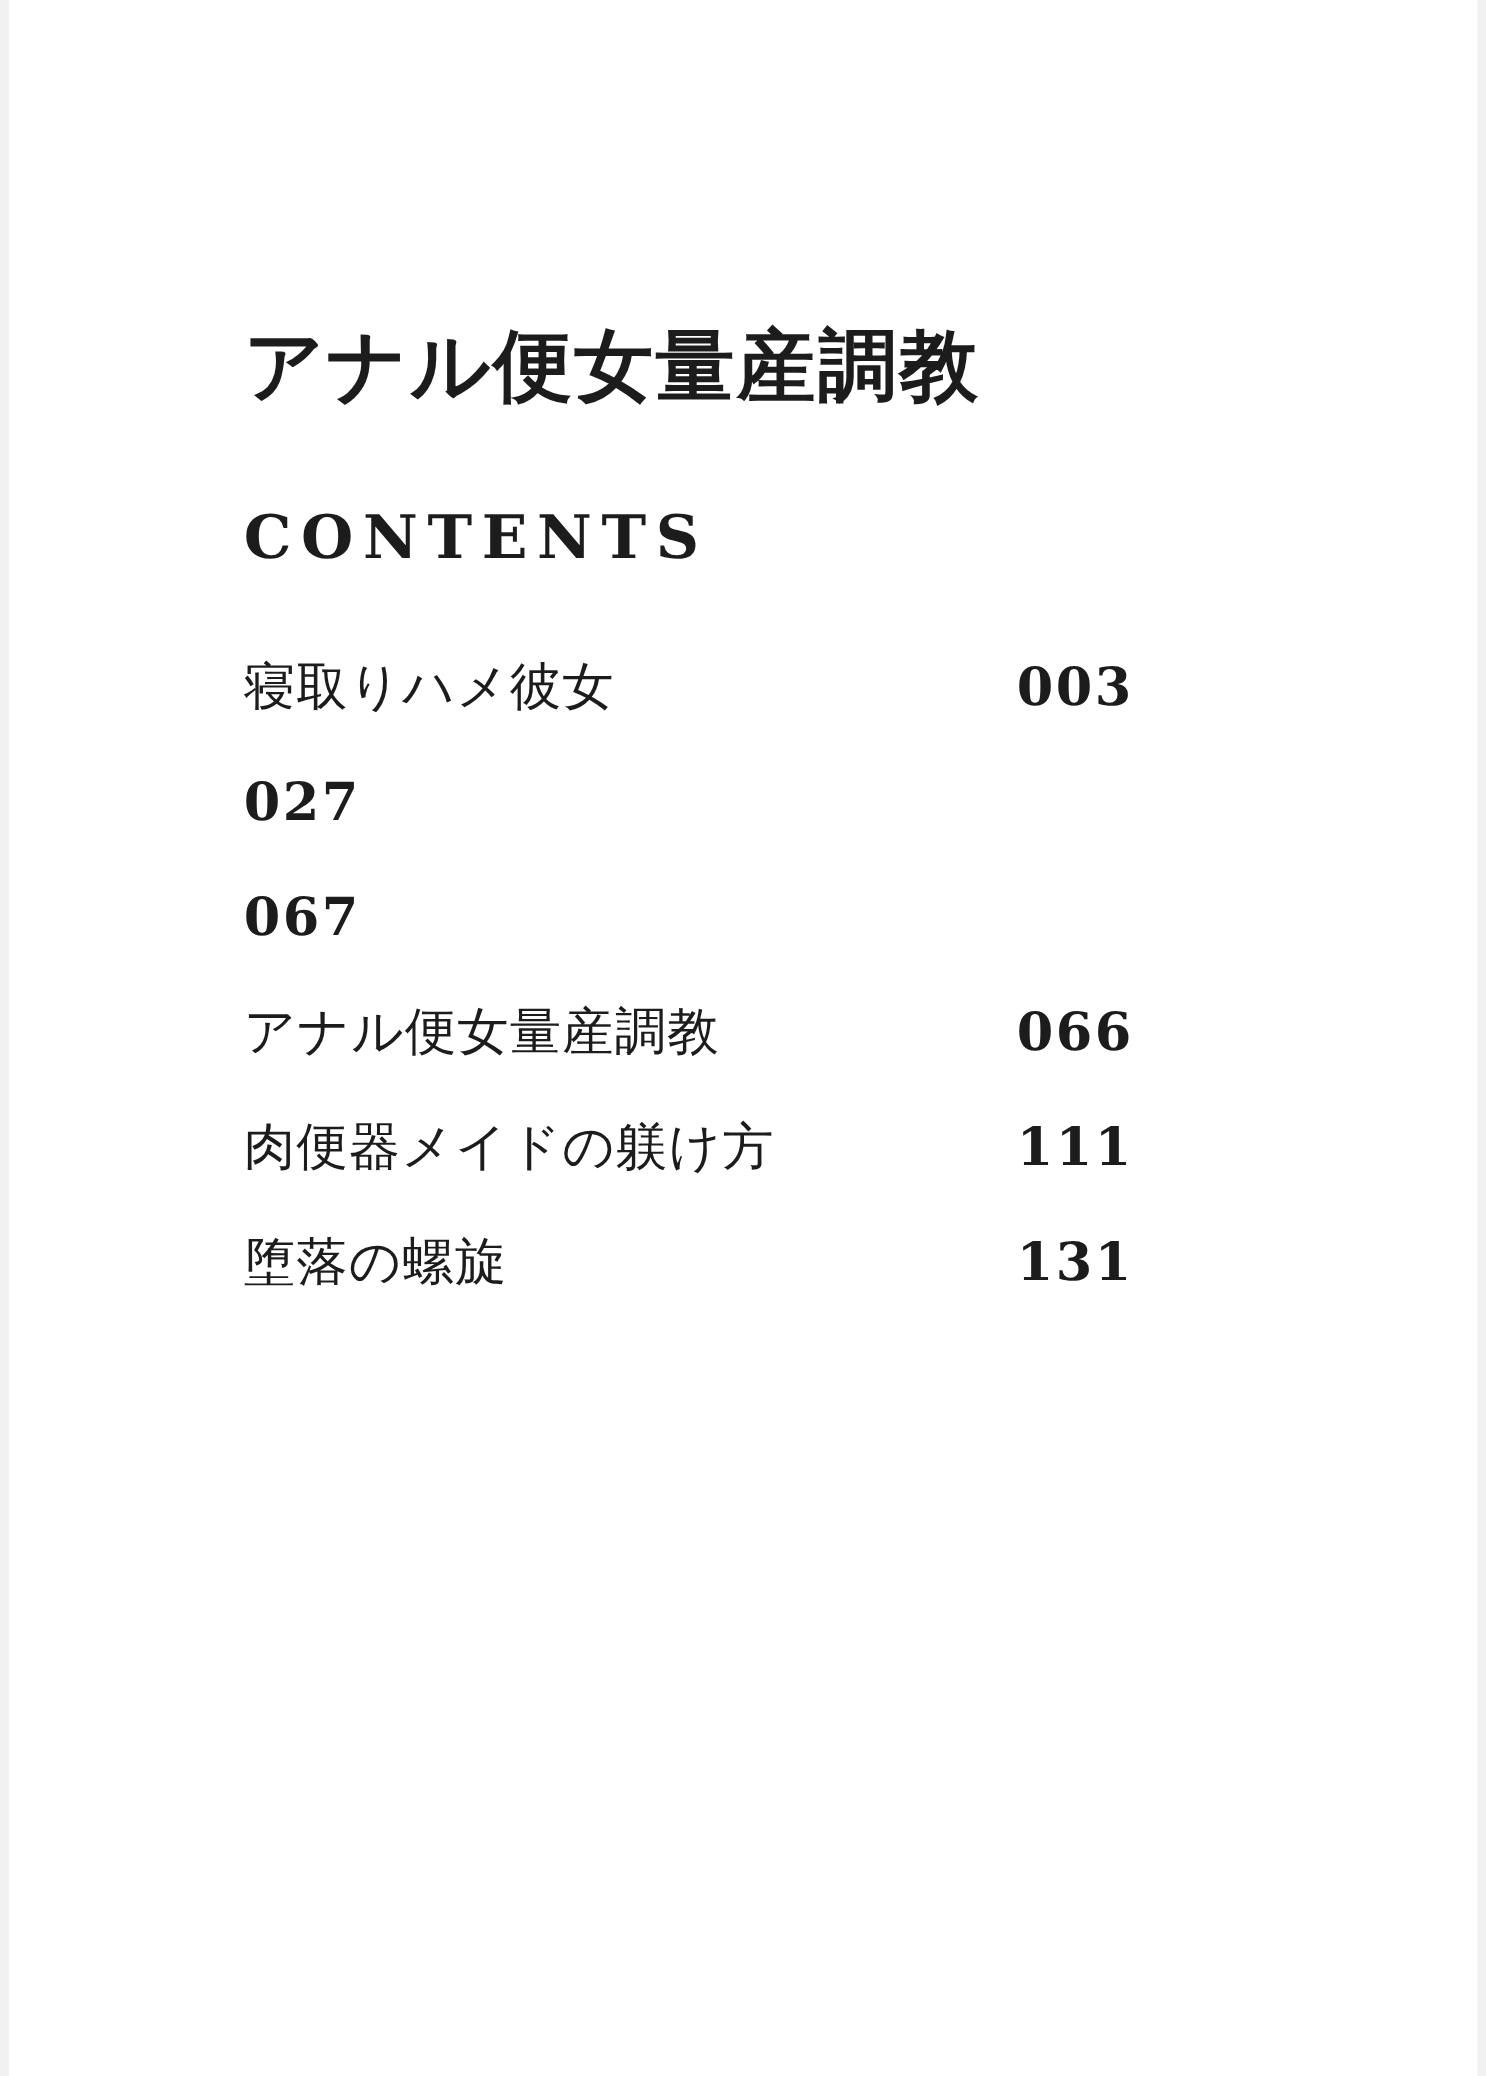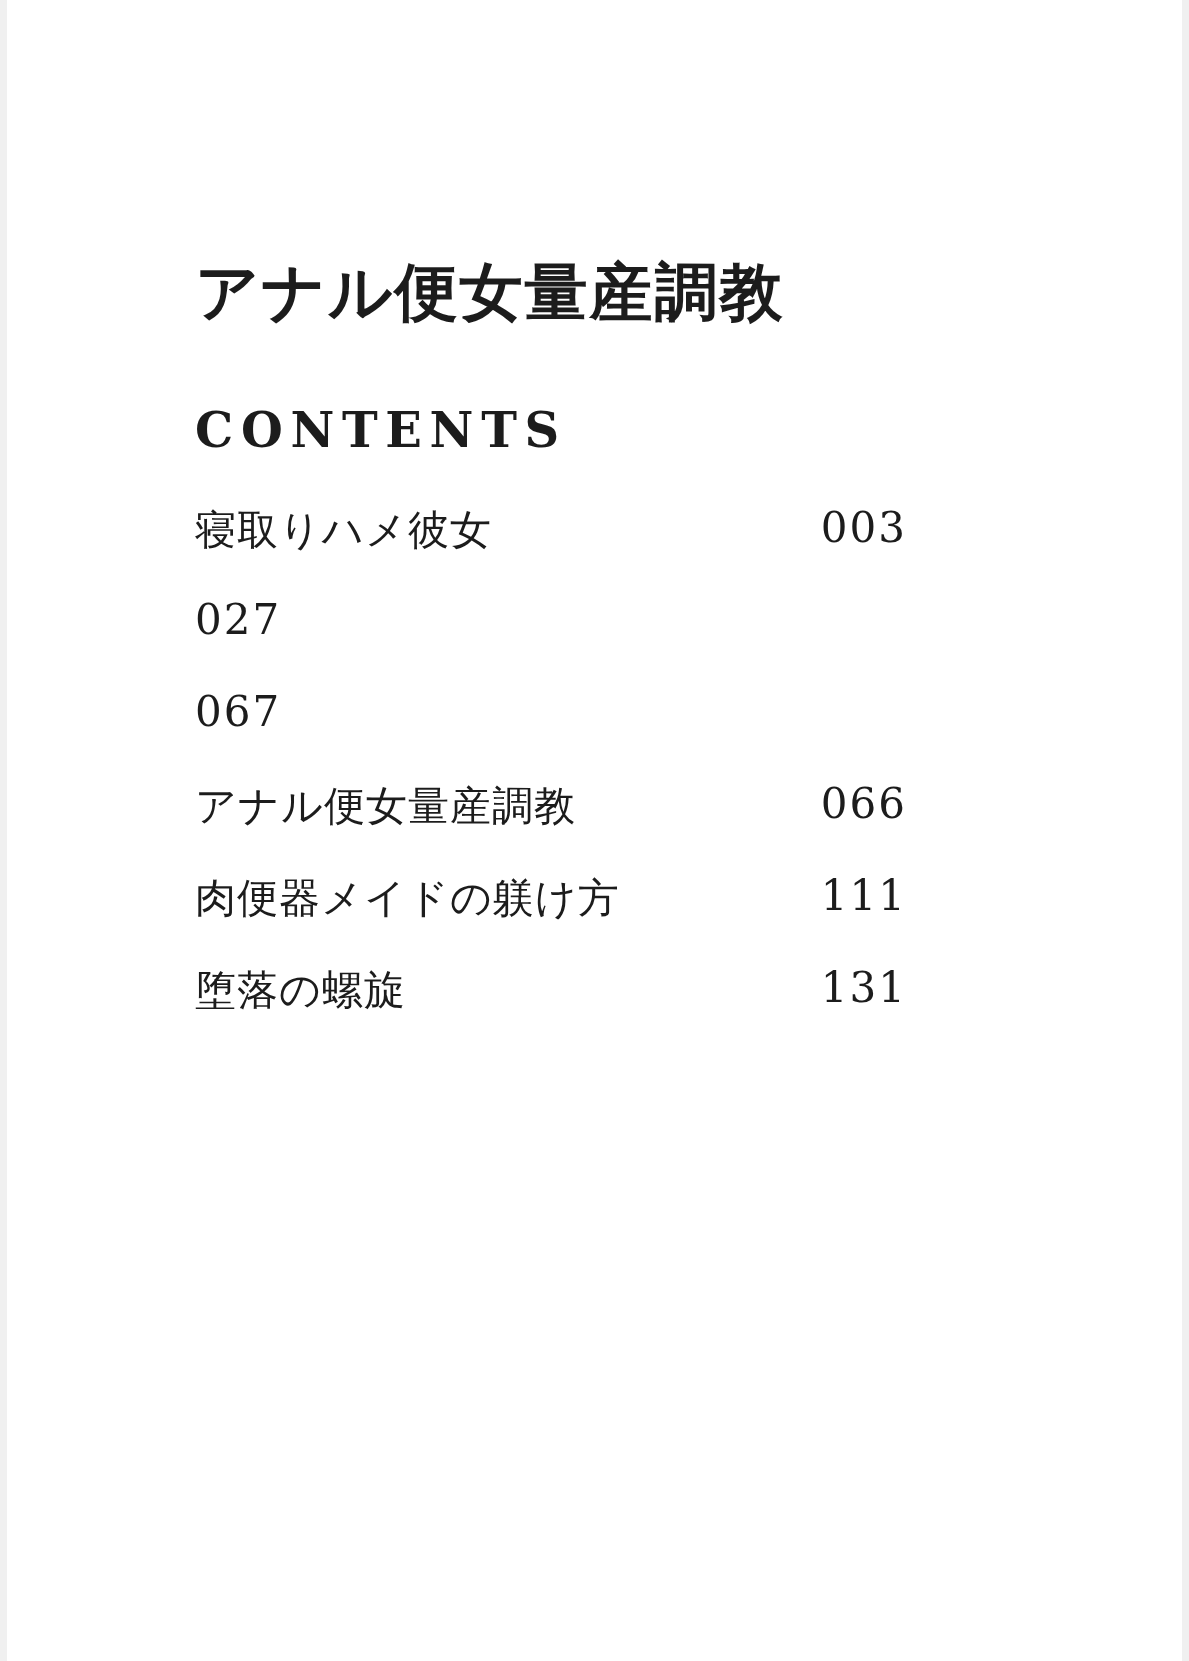--- a/index.html
+++ b/index.html
@@ -48,31 +48,32 @@
     font-weight: 600;
     letter-spacing: 0.16em;
     white-space: nowrap;
   }
   .toc-list {
     margin-top: 46px;
   }
   .toc-row {
     display: flex;
     justify-content: space-between;
+    align-items: center;
     height: 92px;
   }
   .toc-title {
     font-size: 41px;
     font-weight: 500;
     white-space: nowrap;
     letter-spacing: 1px;
   }
   .toc-page {
     font-size: 42px;
-    font-weight: 400;
+    font-weight: 700;
     letter-spacing: 2px;
     text-align: right;
   }
 </style>
 </head>
 <body>
 
 <div class="page">
   <div class="edge left"></div>
   <div class="edge right"></div>

